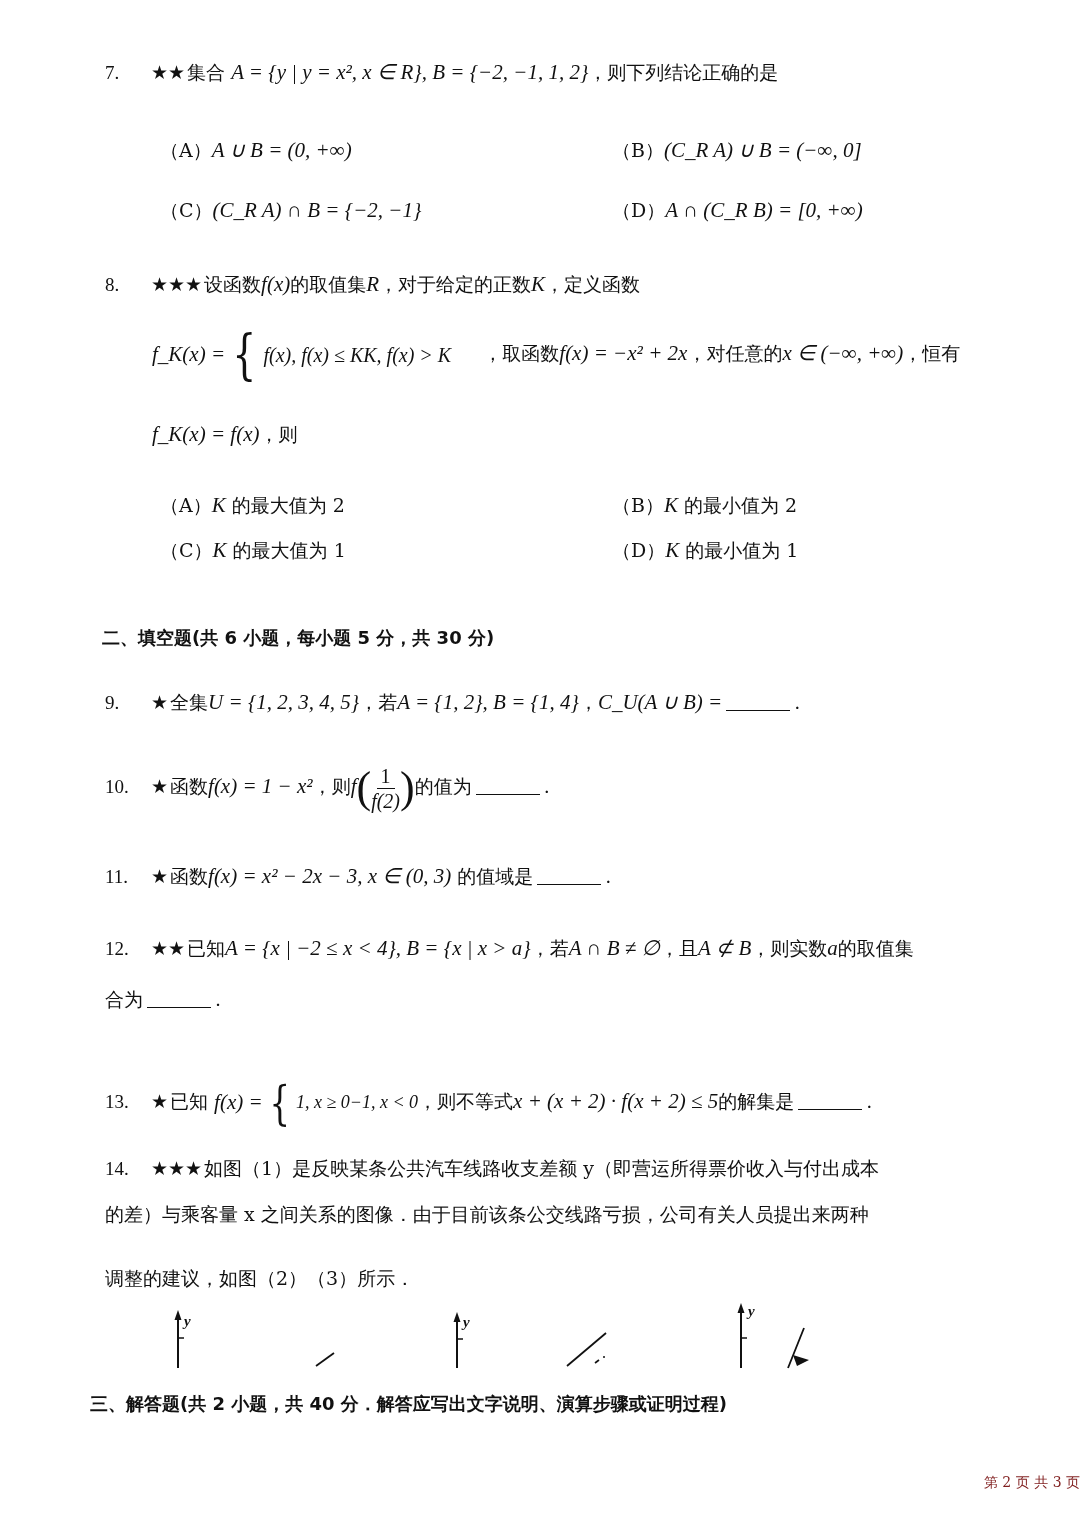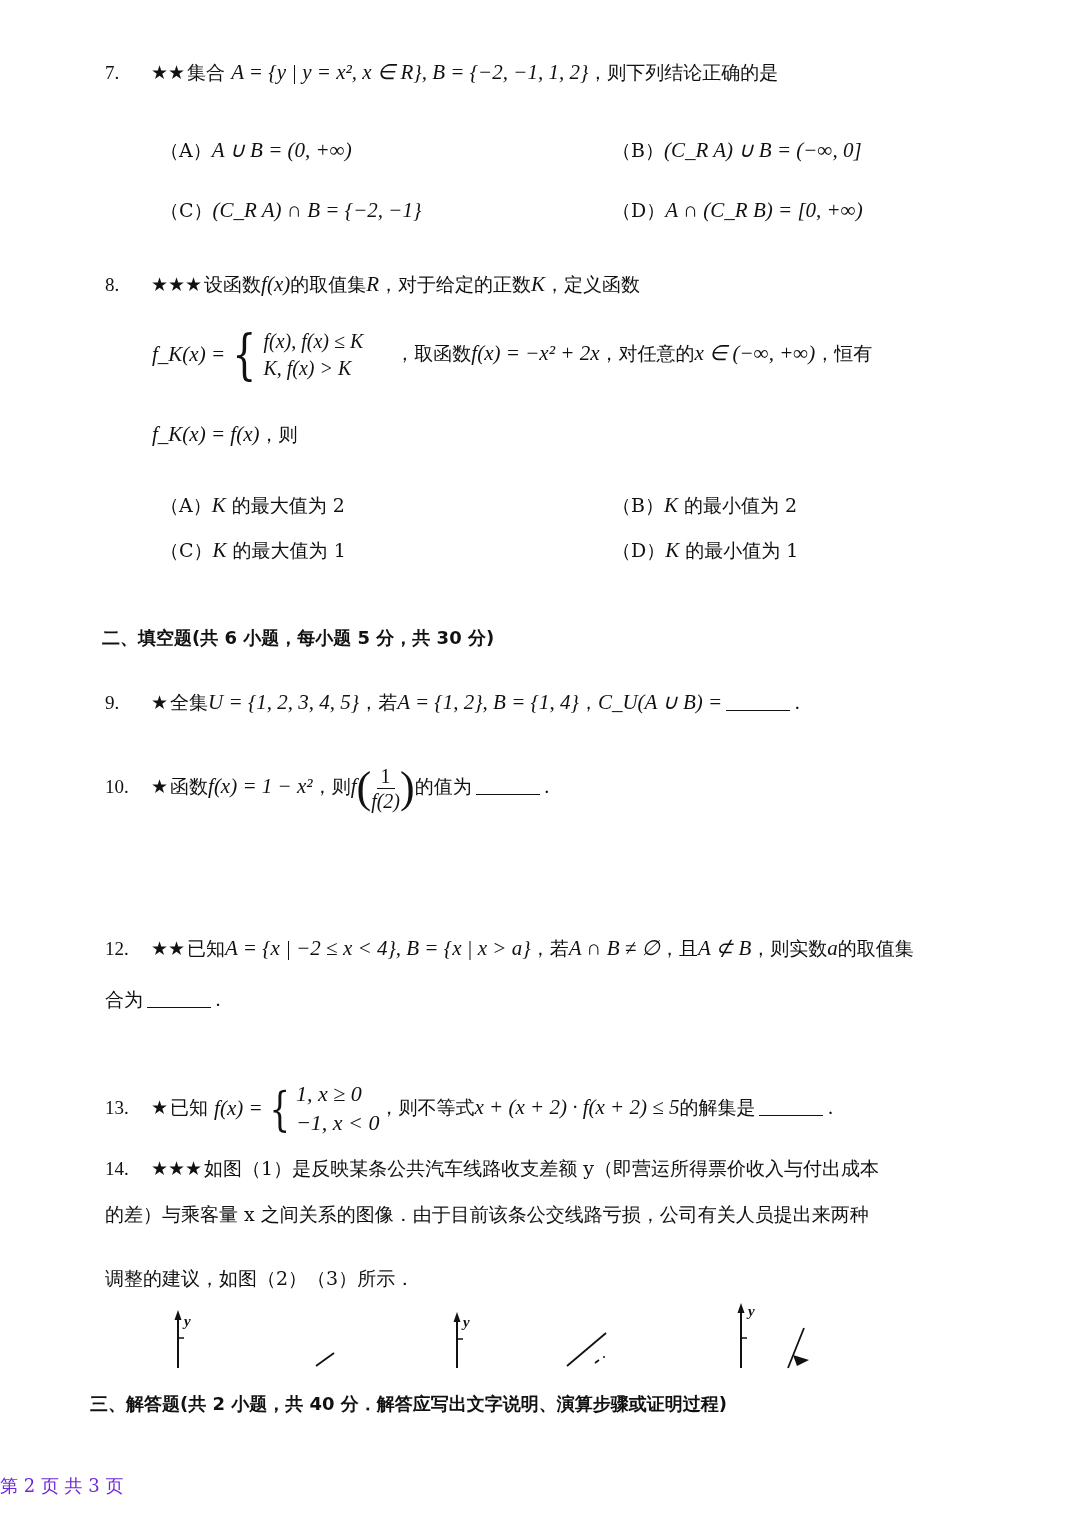--- a/index.html
+++ b/index.html
@@ -8,25 +8,25 @@
   .page { position:absolute; left:0; top:0; width:1080px; height:1532px; }
   .line { position:absolute; font-size:19px; white-space:nowrap; line-height:1.2; }
   .num { display:inline-block; width:46px; font-family:"Liberation Serif", serif; }
   .stars { margin-right:2px; }
   .m { font-family:"Liberation Serif", serif; font-style:italic; font-size:21px; }
   .opt { position:absolute; font-size:19px; white-space:nowrap; }
   .sec { position:absolute; font-family:"DejaVu Sans", sans-serif; font-weight:bold; font-size:18px; white-space:nowrap; }
   .blank { display:inline-block; width:64px; border-bottom:1.5px solid #111; margin:0 4px; vertical-align:-2px; }
   .brace-block { display:inline-flex; align-items:center; vertical-align:middle; }
   .brace { font-size:54px; line-height:1; font-family:"DejaVu Serif", serif; transform:scaleX(0.7); margin:0 2px; }
-  .cases { display:inline-flex; flex-direction:column; font-family:"Liberation Serif", serif; font-style:italic; font-size:20px; line-height:1.35; }
+  .cases { display:inline-flex; flex-direction:row; font-family:"Liberation Serif", serif; font-style:italic; font-size:20px; line-height:1.35; }
   .frac { display:inline-flex; flex-direction:column; align-items:center; vertical-align:middle; font-family:"Liberation Serif", serif; font-style:italic; font-size:20px; }
   .frac .top { border-bottom:1.5px solid #111; padding:0 4px; font-style:normal; }
   .big-paren { font-size:44px; vertical-align:middle; font-family:"Liberation Serif", serif; font-style:normal; }
-  .footer { position:absolute; left:0; width:1080px; text-align:left; top:1474px; font-size:18px; color:#6d28d9; }
+  .footer { position:absolute; left:0; width:1080px; text-align:right; top:1474px; font-size:14px; color:#7f1d1d; }
   svg.graph { position:absolute; }
 </style>
 </head>
 <body>
 
 <div class="page">
 
   <div class="line" style="left:105px; top:60px;">
     <span class="num">7.</span><span class="stars">★★</span><span>集合</span>
     <span class="m">A = {y | y = x², x ∈ R}, B = {−2, −1, 1, 2}</span><span>，则下列结论正确的是</span>
@@ -81,34 +81,37 @@
     <span class="num">9.</span><span class="stars">★</span><span>全集</span><span class="m">U = {1, 2, 3, 4, 5}</span><span>，若</span><span class="m">A = {1, 2}, B = {1, 4}</span><span>，</span><span class="m">C_U(A ∪ B) =</span><span class="blank"></span><span>.</span>
   </div>
 
   <div class="line" style="left:105px; top:762px;">
     <span class="num">10.</span><span class="stars">★</span><span>函数</span><span class="m">f(x) = 1 − x²</span><span>，则</span><span class="m">f</span><span class="big-paren">(</span><span class="frac">
         <span class="top">1</span>
         <span>f(2)</span>
       </span><span class="big-paren">)</span><span>的值为</span><span class="blank"></span><span>.</span>
   </div>
 
+  <div class="line" style="left:105px; top:864px;">
+    <span class="num">11.</span><span class="stars">★</span><span>函数</span><span class="m">f(x) = x² − 2x − 3, x ∈ (0, 3)</span> <span>的值域是</span><span class="blank"></span><span>.</span>
+  </div>
 
   <div class="line" style="left:105px; top:936px;">
     <span class="num">12.</span><span class="stars">★★</span><span>已知</span><span class="m">A = {x | −2 ≤ x &lt; 4}, B = {x | x &gt; a}</span><span>，若</span><span class="m">A ∩ B ≠ ∅</span><span>，且</span><span class="m">A ⊄ B</span><span>，则实数</span><span class="m">a</span><span>的取值集</span>
   </div>
   <div class="line" style="left:105px; top:988px;">
     <span>合为</span><span class="blank"></span><span>.</span>
   </div>
 
   <div class="line" style="left:105px; top:1052px;margin-top:28px;">
     <span class="num">13.</span><span class="stars">★</span><span>已知</span>
     <span class="brace-block">
       <span class="m">f(x) =</span>
       <span class="brace" style="font-size:46px;">{</span>
-      <span class="cases" style="font-size:22px; line-height:1.3;justify-content:center;">
+      <span class="cases" style="font-size:18px; line-height:1.3;justify-content:center;">
         <span>1,  x ≥ 0</span>
         <span>−1, x &lt; 0</span>
       </span>
     </span><span>，则不等式</span><span class="m">x + (x + 2) · f(x + 2) ≤ 5</span><span>的解集是</span><span class="blank"></span><span>.</span>
   </div>
 
   <div class="line" style="left:105px; top:1157px;">
     <span class="num">14.</span><span class="stars">★★★</span><span>如图（1）是反映某条公共汽车线路收支差额 y（即营运所得票价收入与付出成本</span>
   </div>
   <div class="line" style="left:105px; top:1203px;">的差）与乘客量 x 之间关系的图像．由于目前该条公交线路亏损，公司有关人员提出来两种</div>

